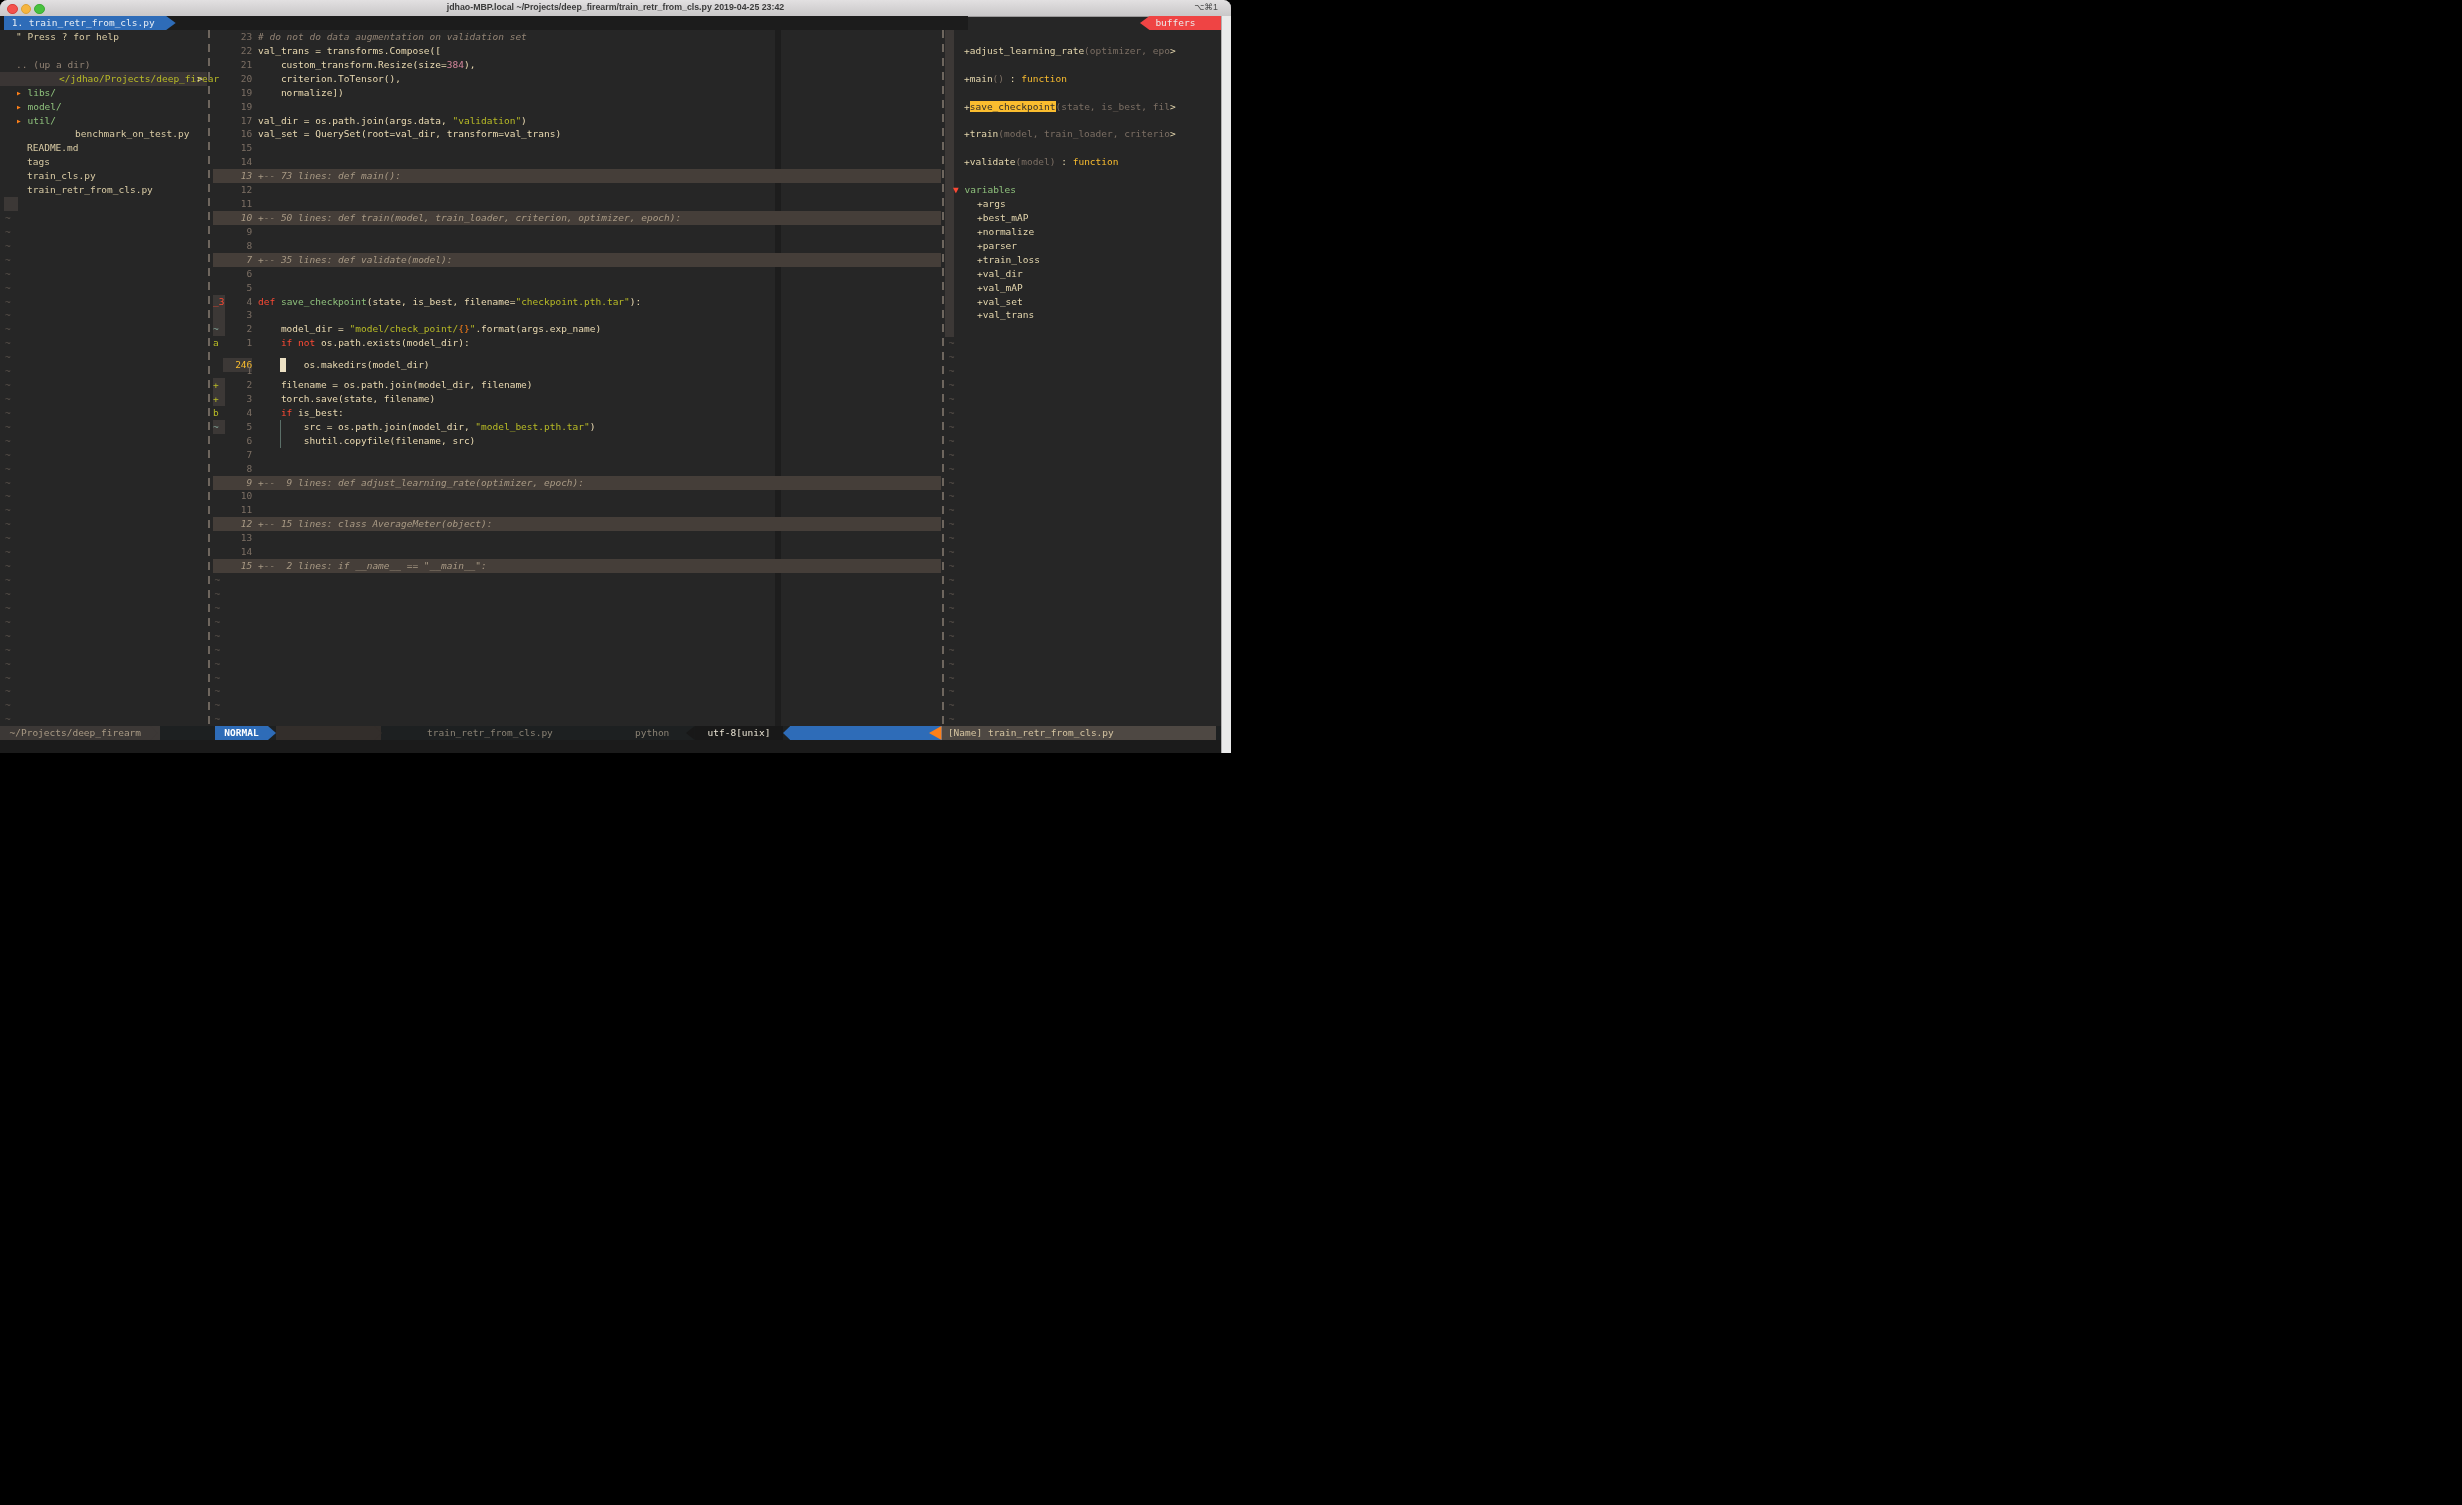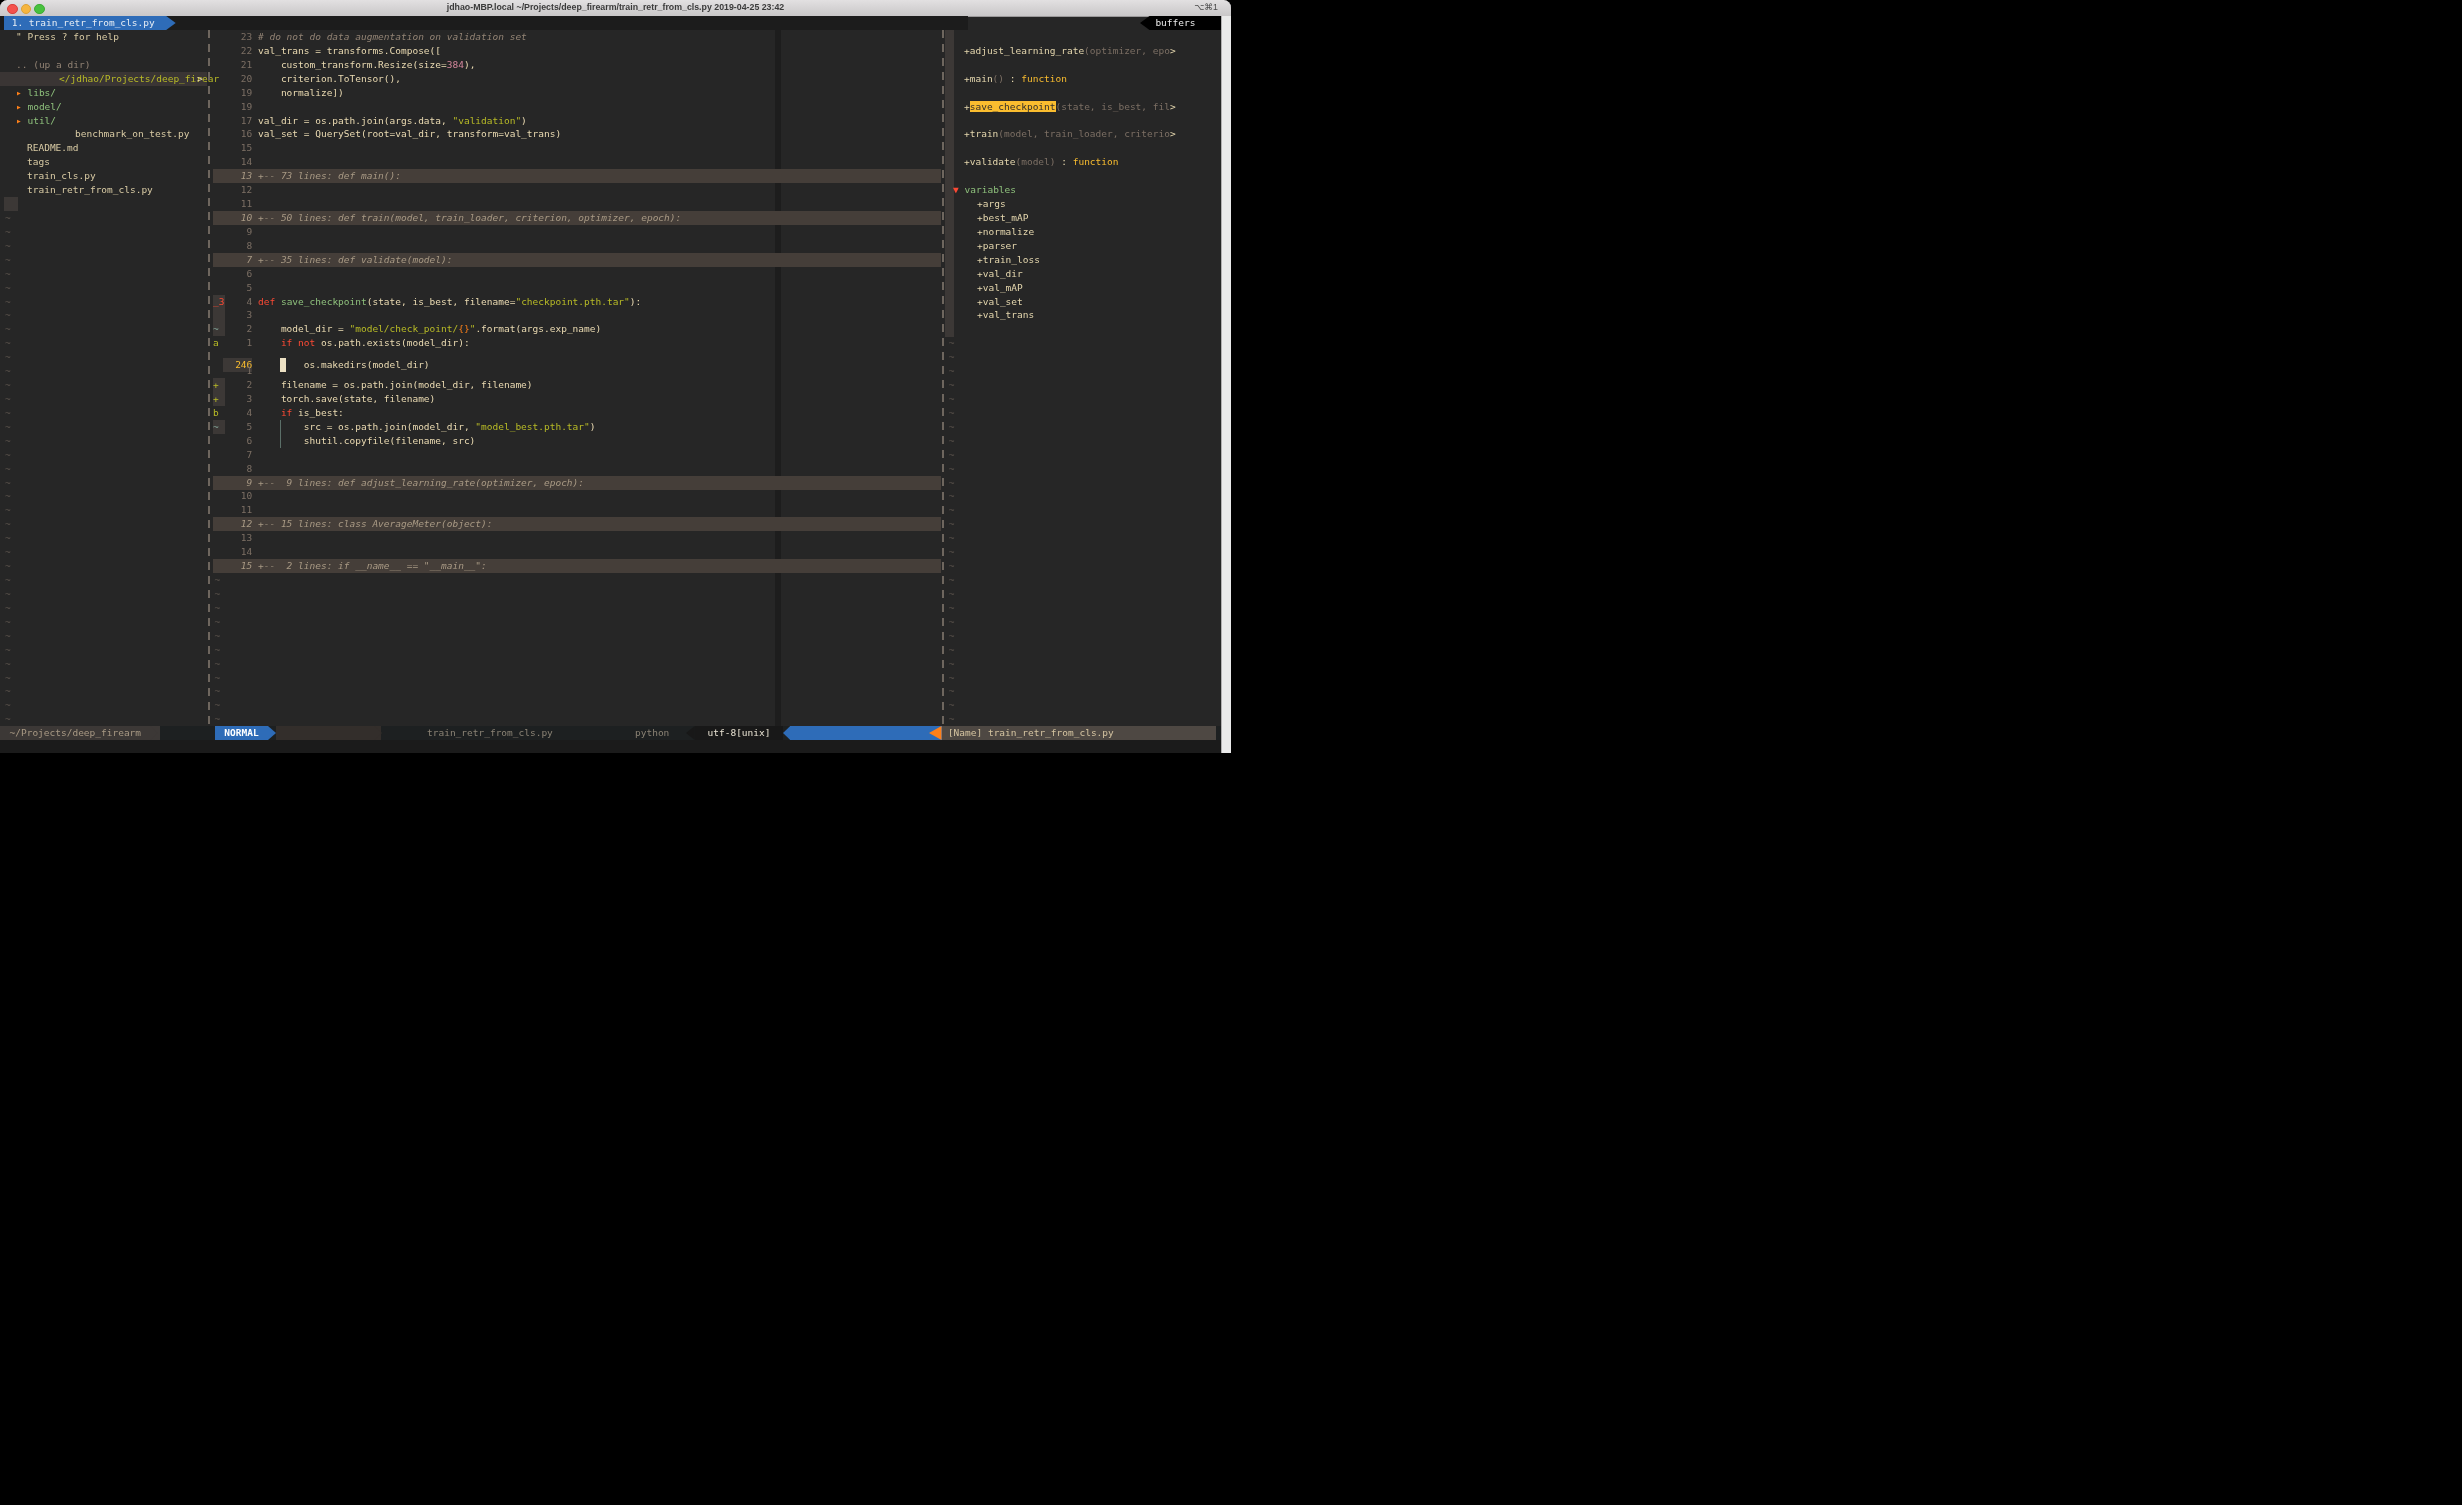--- a/index.html
+++ b/index.html
@@ -16,21 +16,21 @@
   #light-zoom{left:34px;background:#48c13e;border:0.4px solid #3dab35;}
   #titletext{position:absolute;top:0;left:0;right:0;text-align:center;line-height:15.4px;
     font-size:8.8px;color:#3b3b3b;font-weight:bold;}
   #shortcut{position:absolute;top:0;right:13px;line-height:15.4px;font-size:8.8px;color:#4a4a4a;}
   
   #term{position:absolute;top:16px;left:0;width:968px;bottom:16px;background:#262626;}
   #scrollbar{position:absolute;top:16px;right:0;width:8.8px;bottom:0;background:#eaeaea;border-left:0.7px solid #b2b0b1;}
   #tabline{position:absolute;top:0;left:0;right:0;height:14px;background:#1c1c1c;}
   #tab-active{position:absolute;top:0;left:3.7px;width:164px;height:14px;background:#2e6cb8;color:#e7edf4;
     padding-left:8px;white-space:pre;clip-path:polygon(0 0,calc(100% - 9.5px) 0,100% 50%,calc(100% - 9.5px) 100%,0 100%);}
-  #tab-buffers{position:absolute;top:0;left:1140px;width:70px;height:14px;background:#000000;color:#ececec;
+  #tab-buffers{position:absolute;top:0;left:1140px;width:70px;height:14px;background:#ef4444;color:#ececec;
     padding-left:15.4px;white-space:pre;clip-path:polygon(9.5px 0,100% 0,100% 100%,9.5px 100%,0 50%);}
   
   .pane{position:absolute;top:14px;height:696px;}
   #tree{left:0;width:207px;}
   #codewin{left:213px;width:728px;}
   #tagwin{left:948px;width:275px;}
   .vsep{position:absolute;top:14px;height:696px;width:2.2px;
     background:repeating-linear-gradient(180deg,#6e665e 0 8px,rgba(0,0,0,0) 8px 14px);}
   #vsep1{left:208px;} #vsep2{left:942px;}
   #colorcolumn{position:absolute;top:14px;left:775px;width:5.9px;height:696px;background:#1d1d1d;}

